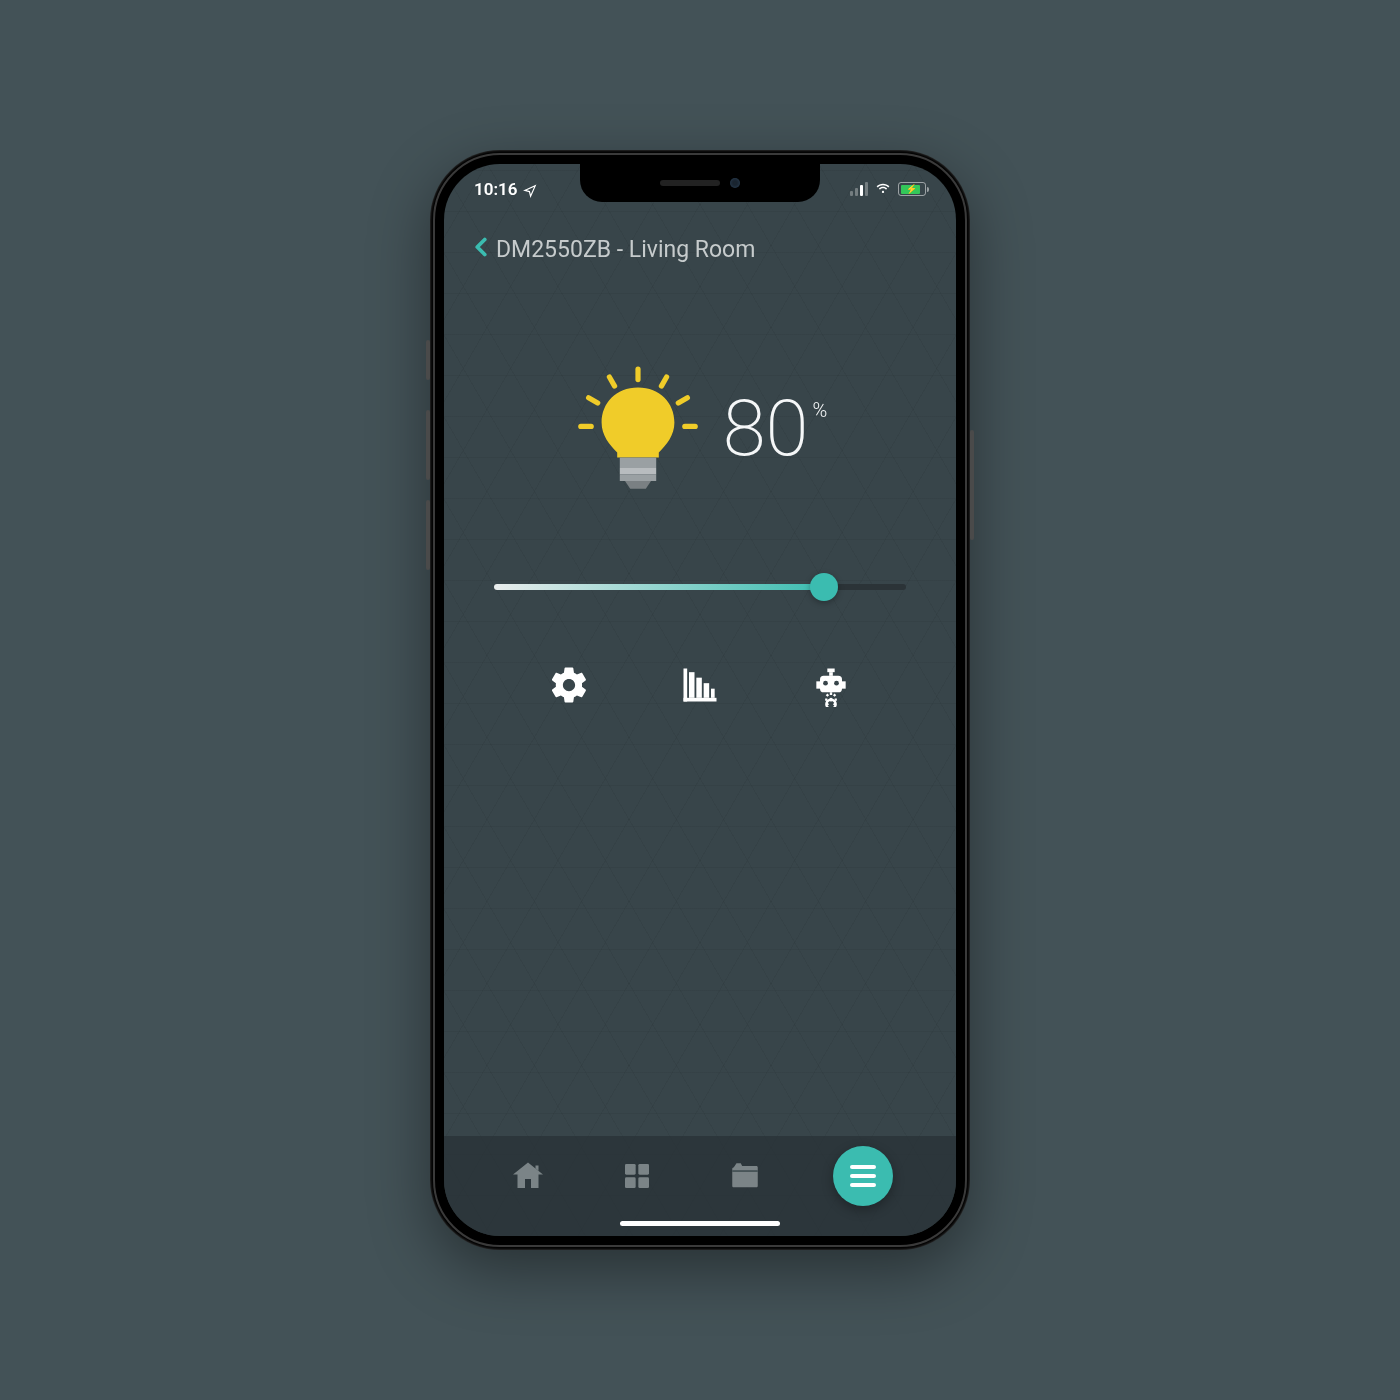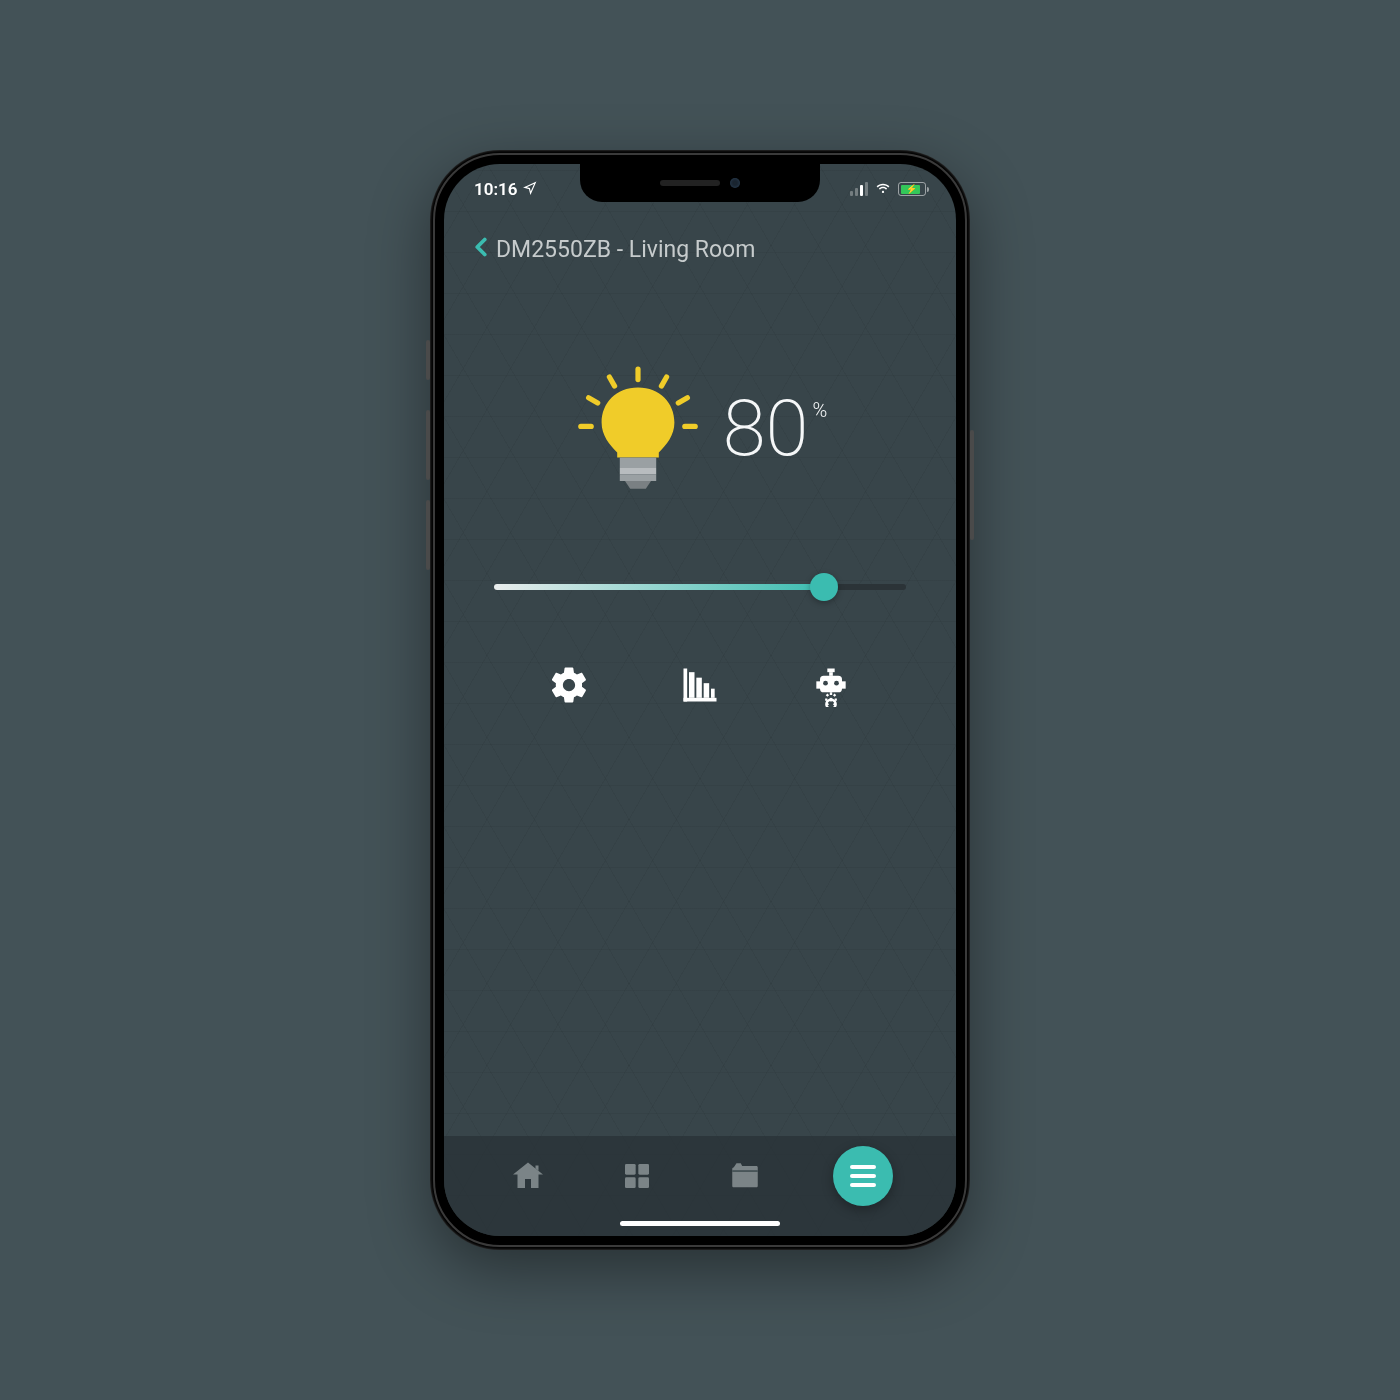--- a/index.html
+++ b/index.html
@@ -89,20 +89,21 @@
       display: flex;
       align-items: center;
       justify-content: space-between;
       padding: 0 30px;
       color: #fff;
       font-size: 17px;
       font-weight: 600;
     }
     .status-left {
       display: flex;
+      align-items: center;
       gap: 6px;
     }
     .status-right {
       display: flex;
       align-items: center;
       gap: 6px;
     }
     .location-arrow {
       width: 14px;
       height: 14px;

